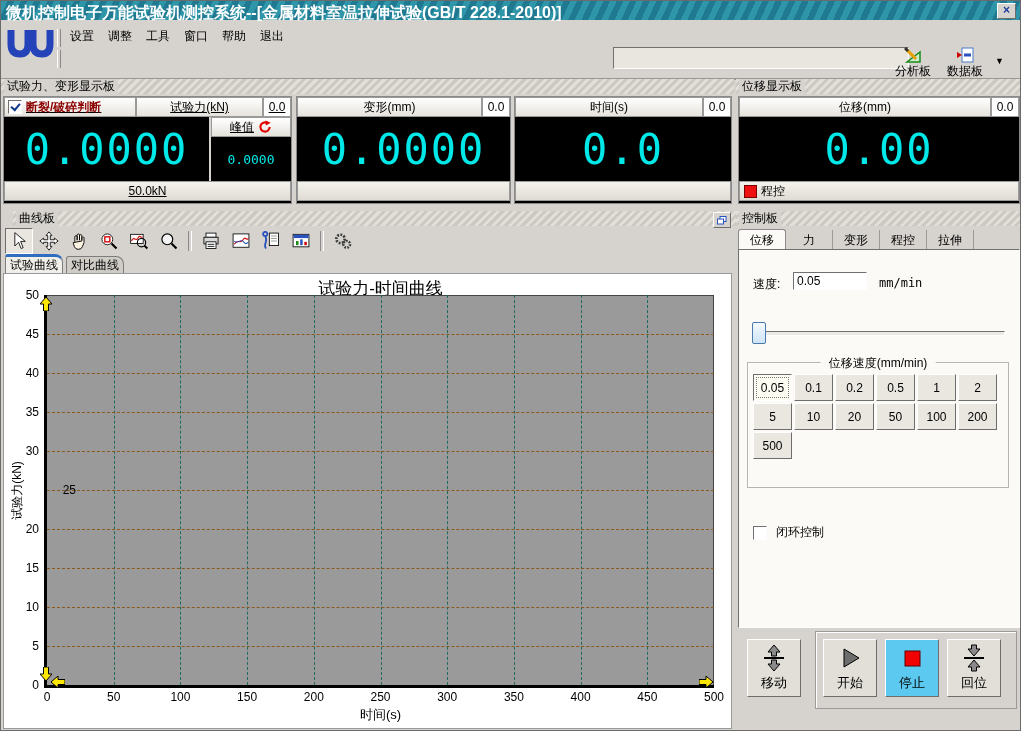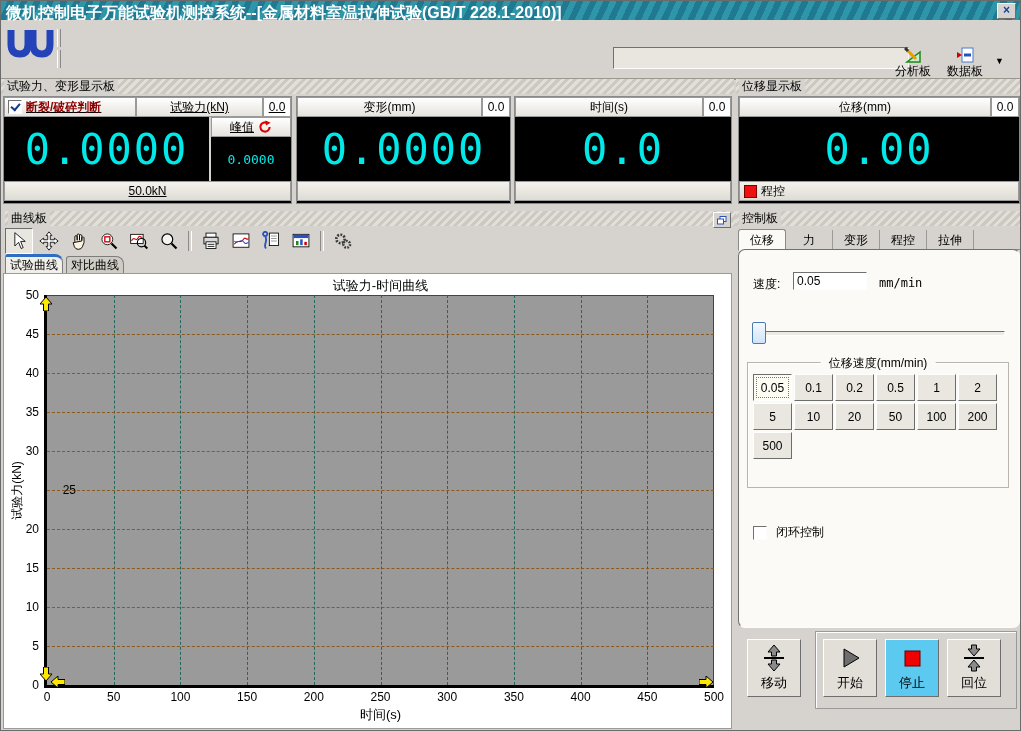--- a/index.html
+++ b/index.html
@@ -62,31 +62,31 @@
       border:1px solid #7d7d7d;border-bottom:none;border-radius:3px 8px 0 0;margin-right:3px;cursor:default;position:relative;top:0;}
   .ctab.active{background:#f0efe9;border-top:3px solid #2e6dc0;height:16px;font-weight:normal;}
   #chart-box{position:absolute;left:2px;top:272px;width:729px;height:456px;background:#fff;border:1px solid #9a9a9a;box-sizing:border-box;}
   .plot{position:absolute;left:43px;top:21px;width:667px;height:390px;border-top:1px solid #444;border-right:1px solid #444;box-sizing:border-box;}
   .axis-y{position:absolute;left:40px;top:21px;width:3px;height:393px;background:#000;}
   .axis-x{position:absolute;left:40px;top:411px;width:670px;height:3px;background:#000;}
   .vgrid{position:absolute;top:21px;height:390px;width:0;}
   .hgrid{position:absolute;left:43px;width:667px;height:0;}
   .xtick{position:absolute;top:416px;transform:translateX(-50%);font-size:12px;}
   .ytick{position:absolute;left:0;width:35px;text-align:right;font-size:12px;}
-  .chart-title{position:absolute;left:43px;top:3px;width:667px;text-align:center;font-size:13px;}
+  .chart-title{position:absolute;left:43px;top:3px;width:667px;text-align:center;font-size:17px;}
   .xlabel{position:absolute;left:43px;top:432px;width:667px;text-align:center;font-size:13px;}
   .ylabel{position:absolute;left:-47px;top:208px;width:120px;text-align:center;transform:rotate(-90deg);font-size:12px;}
   .marker{position:absolute;}
   .restore-btn{position:absolute;left:712px;top:211px;width:16px;height:14px;background:#d6d3ce;
      display:flex;align-items:center;justify-content:center;}
   
   .ktab-row{position:absolute;left:737px;top:228px;height:21px;width:282px;border-bottom:1px solid #8a8a8a;box-sizing:border-box;}
   .ktab{display:inline-block;width:46px;text-align:center;height:20px;line-height:20px;border-right:1px solid #9a9a9a;cursor:default;background:transparent;}
   .ktab.active{background:#fbfaf6;border:1px solid #8a8a8a;border-bottom:1px solid #fbfaf6;border-radius:3px 3px 0 0;font-weight:normal;position:relative;top:0px;}
-  #ctrl-content{position:absolute;left:737px;top:248px;width:282px;height:379px;background:#fbfaf6;box-sizing:border-box;border-radius:7px;}
+  #ctrl-content{position:absolute;left:737px;top:248px;width:282px;height:379px;background:#fbfaf6;box-sizing:border-box;}
   .speed-label{position:absolute;left:14px;top:26px;}
   .speed-input{position:absolute;left:54px;top:22px;width:66px;height:16px;border:1px solid;border-color:#707070 #fdfdfd #fdfdfd #707070;
       font-family:"Liberation Sans",sans-serif;font-size:12px;padding:0 3px;background:#fff;}
   .speed-unit{position:absolute;left:140px;top:26px;font-family:"DejaVu Sans Mono",monospace;font-size:12px;}
   .slider-track{position:absolute;left:14px;top:81px;width:250px;height:3px;background:#eceae4;border:1px solid;border-color:#707070 #fdfdfd #fdfdfd #707070;}
   .slider-handle{position:absolute;left:13px;top:72px;width:12px;height:20px;background:linear-gradient(180deg,#f4f9ff,#cfe4f7);
       border:1px solid #4a7ab0;border-radius:2px;}
   .speed-group{position:absolute;left:8px;top:112px;width:262px;height:126px;border:1px solid #b8b5ae;box-shadow:inset 1px 1px 0 #fff;box-sizing:border-box;}
   .group-title{position:absolute;left:50%;top:-8px;transform:translateX(-50%);background:#fbfaf6;padding:0 8px;white-space:nowrap;font-family:"Liberation Sans",sans-serif;}
   .speed-grid{position:absolute;left:4px;top:10px;width:252px;display:flex;flex-wrap:wrap;}
@@ -113,20 +113,21 @@
 
   <div class="header">
     <div class="logo">
       <svg width="48" height="42" viewBox="0 0 48 42">
         <path d="M4 3 V17 Q4 27 13 27 Q21 27 21 17 V3" stroke="#2543b8" stroke-width="7" fill="none"></path>
         <path d="M26 3 V17 Q26 27 35 27 Q43 27 43 17 V3" stroke="#2543b8" stroke-width="7" fill="none"></path>
       </svg>
     </div>
     <div class="grip" style="left:56px;top:9px;"></div>
     <div class="grip" style="left:56px;top:30px;"></div>
+    <div class="menu-row" id="menu-row"><span class="menu-item">设置</span><span class="menu-item">调整</span><span class="menu-item">工具</span><span class="menu-item">窗口</span><span class="menu-item">帮助</span><span class="menu-item">退出</span></div>
     <div class="status-box sunken" style="left:612px;width:296px;">
       <span></span>
     </div>
     <div class="tb-right">
       <div class="tb-btn">
         <svg width="18" height="16" viewBox="0 0 18 16">
           <polygon points="3,15 16,15 16,5" fill="#cdeccd" stroke="#1a8a1a" stroke-width="1.5"></polygon>
           <line x1="2" y1="2" x2="12" y2="12" stroke="#e8a000" stroke-width="3"></line>
           <line x1="1" y1="1" x2="4" y2="4" stroke="#333" stroke-width="3"></line>
         </svg>
@@ -207,21 +208,21 @@
     </div>
     <div class="dp-body">
       <div class="dp-main">0.00</div>
     </div>
     <div class="dp-foot left">
       <span class="prog-sq"></span>
       <span>程控</span>
     </div>
   </div>
 
-  <div class="cap-strip" style="left:4px;top:210px;width:733px;padding-left:12px;">
+  <div class="cap-strip" style="left:12px;top:210px;width:733px;padding-left:12px;">
     <span class="cap-text">曲线板</span>
   </div>
   <div class="restore-btn raised">
     <svg width="10" height="9" viewBox="0 0 10 9">
       <rect x="3" y="0.5" width="6" height="5" fill="#fff" stroke="#2a52be"></rect>
       <rect x="0.5" y="3" width="6" height="5" fill="#fff" stroke="#2a52be"></rect>
     </svg>
   </div>
 
   <div class="tool-row" id="tool-row">

